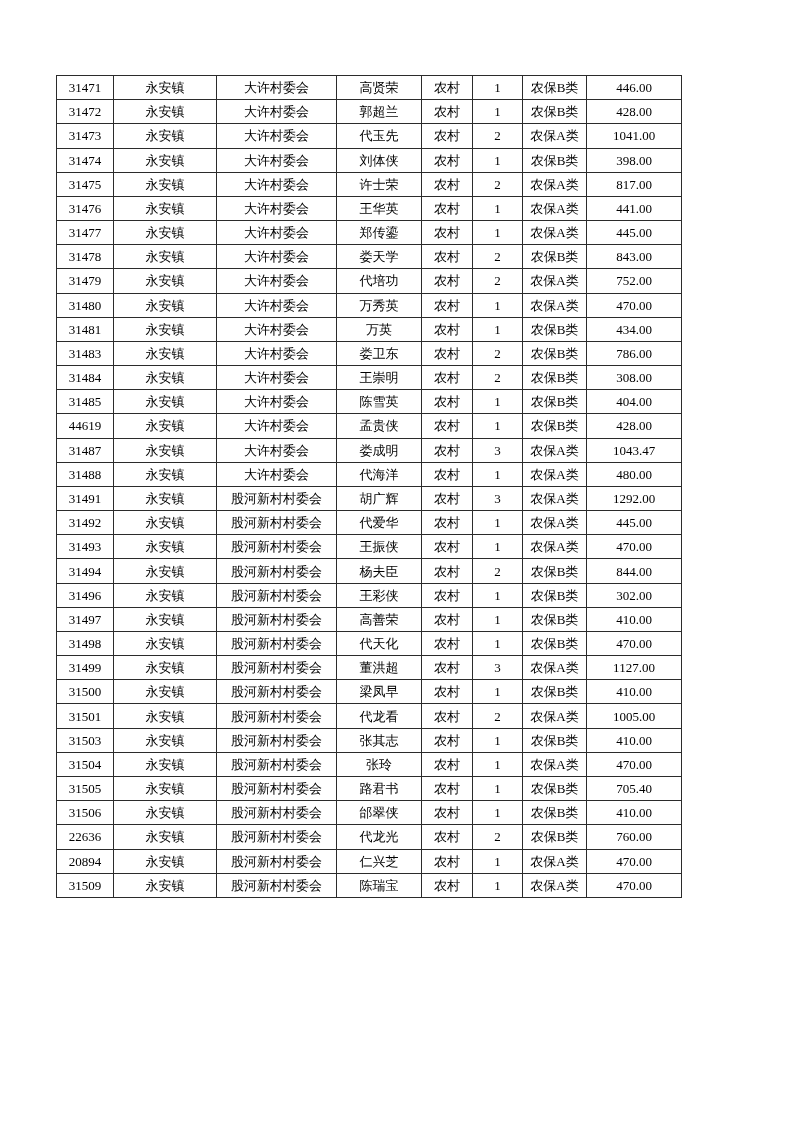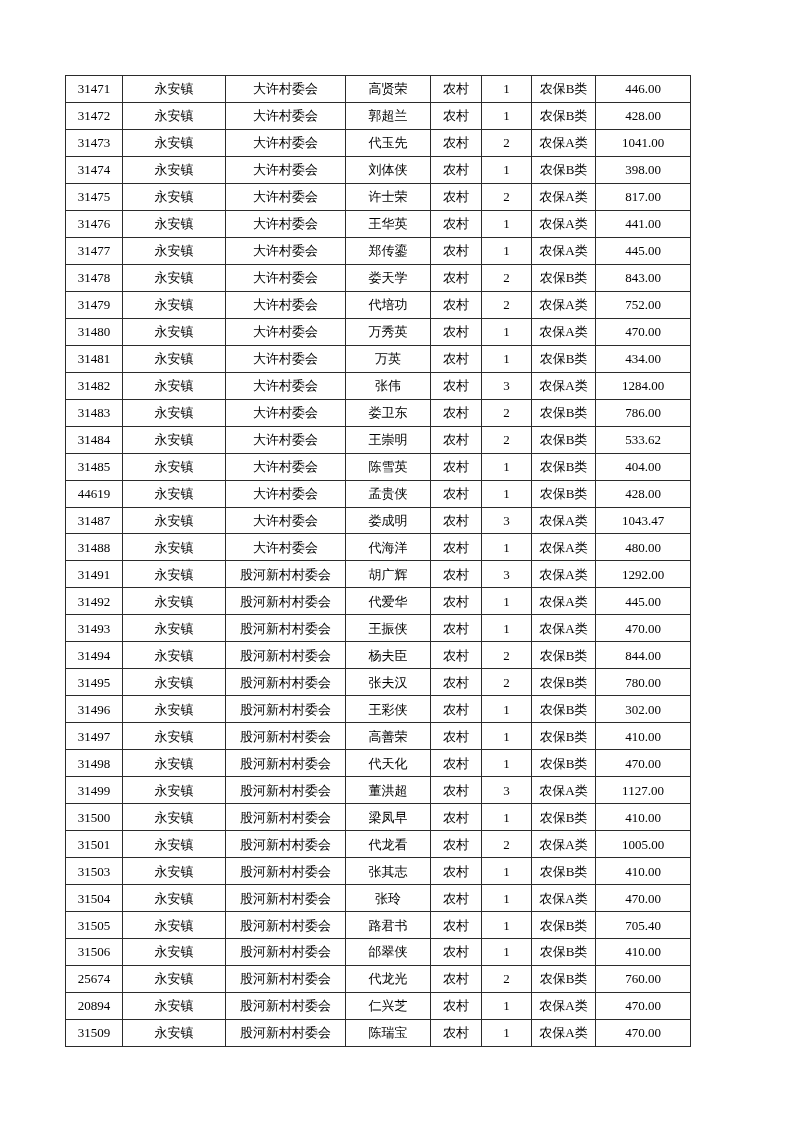--- a/index.html
+++ b/index.html
@@ -11,24 +11,24 @@
     position: relative;
     width: 793px;
     height: 1122px;
     background: #ffffff;
     font-family: "Liberation Serif", "DejaVu Serif", serif;
     color: #000000;
     overflow: hidden;
   }
   table.sheet {
     position: absolute;
-    left: 65px;
+    left: 56px;
     top: 75px;
     width: 625px;
-    height: 972px;
+    height: 823px;
     border-collapse: collapse;
     table-layout: fixed;
   }
   table.sheet td {
     border: 1px solid #2b2b2b;
     text-align: center;
     vertical-align: middle;
     font-size: 13px;
     line-height: 1;
     padding: 0 2px;
@@ -165,241 +165,221 @@
           <td>31481</td>
           <td>永安镇</td>
           <td>大许村委会</td>
           <td>万英</td>
           <td>农村</td>
           <td>1</td>
           <td>农保B类</td>
           <td>434.00</td>
         </tr>
         <tr>
-          <td>31482</td>
-          <td>永安镇</td>
-          <td>大许村委会</td>
-          <td>张伟</td>
+          <td>31483</td>
+          <td>永安镇</td>
+          <td>大许村委会</td>
+          <td>娄卫东</td>
+          <td>农村</td>
+          <td>2</td>
+          <td>农保B类</td>
+          <td>786.00</td>
+        </tr>
+        <tr>
+          <td>31484</td>
+          <td>永安镇</td>
+          <td>大许村委会</td>
+          <td>王崇明</td>
+          <td>农村</td>
+          <td>2</td>
+          <td>农保B类</td>
+          <td>308.00</td>
+        </tr>
+        <tr>
+          <td>31485</td>
+          <td>永安镇</td>
+          <td>大许村委会</td>
+          <td>陈雪英</td>
+          <td>农村</td>
+          <td>1</td>
+          <td>农保B类</td>
+          <td>404.00</td>
+        </tr>
+        <tr>
+          <td>44619</td>
+          <td>永安镇</td>
+          <td>大许村委会</td>
+          <td>孟贵侠</td>
+          <td>农村</td>
+          <td>1</td>
+          <td>农保B类</td>
+          <td>428.00</td>
+        </tr>
+        <tr>
+          <td>31487</td>
+          <td>永安镇</td>
+          <td>大许村委会</td>
+          <td>娄成明</td>
           <td>农村</td>
           <td>3</td>
           <td>农保A类</td>
-          <td>1284.00</td>
-        </tr>
-        <tr>
-          <td>31483</td>
-          <td>永安镇</td>
-          <td>大许村委会</td>
-          <td>娄卫东</td>
-          <td>农村</td>
-          <td>2</td>
-          <td>农保B类</td>
-          <td>786.00</td>
-        </tr>
-        <tr>
-          <td>31484</td>
-          <td>永安镇</td>
-          <td>大许村委会</td>
-          <td>王崇明</td>
-          <td>农村</td>
-          <td>2</td>
-          <td>农保B类</td>
-          <td>533.62</td>
-        </tr>
-        <tr>
-          <td>31485</td>
-          <td>永安镇</td>
-          <td>大许村委会</td>
-          <td>陈雪英</td>
-          <td>农村</td>
-          <td>1</td>
-          <td>农保B类</td>
-          <td>404.00</td>
-        </tr>
-        <tr>
-          <td>44619</td>
-          <td>永安镇</td>
-          <td>大许村委会</td>
-          <td>孟贵侠</td>
-          <td>农村</td>
-          <td>1</td>
-          <td>农保B类</td>
-          <td>428.00</td>
-        </tr>
-        <tr>
-          <td>31487</td>
-          <td>永安镇</td>
-          <td>大许村委会</td>
-          <td>娄成明</td>
+          <td>1043.47</td>
+        </tr>
+        <tr>
+          <td>31488</td>
+          <td>永安镇</td>
+          <td>大许村委会</td>
+          <td>代海洋</td>
+          <td>农村</td>
+          <td>1</td>
+          <td>农保A类</td>
+          <td>480.00</td>
+        </tr>
+        <tr>
+          <td>31491</td>
+          <td>永安镇</td>
+          <td>股河新村村委会</td>
+          <td>胡广辉</td>
           <td>农村</td>
           <td>3</td>
           <td>农保A类</td>
-          <td>1043.47</td>
-        </tr>
-        <tr>
-          <td>31488</td>
-          <td>永安镇</td>
-          <td>大许村委会</td>
-          <td>代海洋</td>
-          <td>农村</td>
-          <td>1</td>
-          <td>农保A类</td>
-          <td>480.00</td>
-        </tr>
-        <tr>
-          <td>31491</td>
-          <td>永安镇</td>
-          <td>股河新村村委会</td>
-          <td>胡广辉</td>
+          <td>1292.00</td>
+        </tr>
+        <tr>
+          <td>31492</td>
+          <td>永安镇</td>
+          <td>股河新村村委会</td>
+          <td>代爱华</td>
+          <td>农村</td>
+          <td>1</td>
+          <td>农保A类</td>
+          <td>445.00</td>
+        </tr>
+        <tr>
+          <td>31493</td>
+          <td>永安镇</td>
+          <td>股河新村村委会</td>
+          <td>王振侠</td>
+          <td>农村</td>
+          <td>1</td>
+          <td>农保A类</td>
+          <td>470.00</td>
+        </tr>
+        <tr>
+          <td>31494</td>
+          <td>永安镇</td>
+          <td>股河新村村委会</td>
+          <td>杨夫臣</td>
+          <td>农村</td>
+          <td>2</td>
+          <td>农保B类</td>
+          <td>844.00</td>
+        </tr>
+        <tr>
+          <td>31496</td>
+          <td>永安镇</td>
+          <td>股河新村村委会</td>
+          <td>王彩侠</td>
+          <td>农村</td>
+          <td>1</td>
+          <td>农保B类</td>
+          <td>302.00</td>
+        </tr>
+        <tr>
+          <td>31497</td>
+          <td>永安镇</td>
+          <td>股河新村村委会</td>
+          <td>高善荣</td>
+          <td>农村</td>
+          <td>1</td>
+          <td>农保B类</td>
+          <td>410.00</td>
+        </tr>
+        <tr>
+          <td>31498</td>
+          <td>永安镇</td>
+          <td>股河新村村委会</td>
+          <td>代天化</td>
+          <td>农村</td>
+          <td>1</td>
+          <td>农保B类</td>
+          <td>470.00</td>
+        </tr>
+        <tr>
+          <td>31499</td>
+          <td>永安镇</td>
+          <td>股河新村村委会</td>
+          <td>董洪超</td>
           <td>农村</td>
           <td>3</td>
           <td>农保A类</td>
-          <td>1292.00</td>
-        </tr>
-        <tr>
-          <td>31492</td>
-          <td>永安镇</td>
-          <td>股河新村村委会</td>
-          <td>代爱华</td>
-          <td>农村</td>
-          <td>1</td>
-          <td>农保A类</td>
-          <td>445.00</td>
-        </tr>
-        <tr>
-          <td>31493</td>
-          <td>永安镇</td>
-          <td>股河新村村委会</td>
-          <td>王振侠</td>
-          <td>农村</td>
-          <td>1</td>
-          <td>农保A类</td>
-          <td>470.00</td>
-        </tr>
-        <tr>
-          <td>31494</td>
-          <td>永安镇</td>
-          <td>股河新村村委会</td>
-          <td>杨夫臣</td>
-          <td>农村</td>
-          <td>2</td>
-          <td>农保B类</td>
-          <td>844.00</td>
-        </tr>
-        <tr>
-          <td>31495</td>
-          <td>永安镇</td>
-          <td>股河新村村委会</td>
-          <td>张夫汉</td>
-          <td>农村</td>
-          <td>2</td>
-          <td>农保B类</td>
-          <td>780.00</td>
-        </tr>
-        <tr>
-          <td>31496</td>
-          <td>永安镇</td>
-          <td>股河新村村委会</td>
-          <td>王彩侠</td>
-          <td>农村</td>
-          <td>1</td>
-          <td>农保B类</td>
-          <td>302.00</td>
-        </tr>
-        <tr>
-          <td>31497</td>
-          <td>永安镇</td>
-          <td>股河新村村委会</td>
-          <td>高善荣</td>
+          <td>1127.00</td>
+        </tr>
+        <tr>
+          <td>31500</td>
+          <td>永安镇</td>
+          <td>股河新村村委会</td>
+          <td>梁凤早</td>
           <td>农村</td>
           <td>1</td>
           <td>农保B类</td>
           <td>410.00</td>
         </tr>
         <tr>
-          <td>31498</td>
-          <td>永安镇</td>
-          <td>股河新村村委会</td>
-          <td>代天化</td>
-          <td>农村</td>
-          <td>1</td>
-          <td>农保B类</td>
-          <td>470.00</td>
-        </tr>
-        <tr>
-          <td>31499</td>
-          <td>永安镇</td>
-          <td>股河新村村委会</td>
-          <td>董洪超</td>
-          <td>农村</td>
-          <td>3</td>
-          <td>农保A类</td>
-          <td>1127.00</td>
-        </tr>
-        <tr>
-          <td>31500</td>
-          <td>永安镇</td>
-          <td>股河新村村委会</td>
-          <td>梁凤早</td>
+          <td>31501</td>
+          <td>永安镇</td>
+          <td>股河新村村委会</td>
+          <td>代龙看</td>
+          <td>农村</td>
+          <td>2</td>
+          <td>农保A类</td>
+          <td>1005.00</td>
+        </tr>
+        <tr>
+          <td>31503</td>
+          <td>永安镇</td>
+          <td>股河新村村委会</td>
+          <td>张其志</td>
           <td>农村</td>
           <td>1</td>
           <td>农保B类</td>
           <td>410.00</td>
         </tr>
         <tr>
-          <td>31501</td>
-          <td>永安镇</td>
-          <td>股河新村村委会</td>
-          <td>代龙看</td>
-          <td>农村</td>
-          <td>2</td>
-          <td>农保A类</td>
-          <td>1005.00</td>
-        </tr>
-        <tr>
-          <td>31503</td>
-          <td>永安镇</td>
-          <td>股河新村村委会</td>
-          <td>张其志</td>
+          <td>31504</td>
+          <td>永安镇</td>
+          <td>股河新村村委会</td>
+          <td>张玲</td>
+          <td>农村</td>
+          <td>1</td>
+          <td>农保A类</td>
+          <td>470.00</td>
+        </tr>
+        <tr>
+          <td>31505</td>
+          <td>永安镇</td>
+          <td>股河新村村委会</td>
+          <td>路君书</td>
+          <td>农村</td>
+          <td>1</td>
+          <td>农保B类</td>
+          <td>705.40</td>
+        </tr>
+        <tr>
+          <td>31506</td>
+          <td>永安镇</td>
+          <td>股河新村村委会</td>
+          <td>邰翠侠</td>
           <td>农村</td>
           <td>1</td>
           <td>农保B类</td>
           <td>410.00</td>
         </tr>
         <tr>
-          <td>31504</td>
-          <td>永安镇</td>
-          <td>股河新村村委会</td>
-          <td>张玲</td>
-          <td>农村</td>
-          <td>1</td>
-          <td>农保A类</td>
-          <td>470.00</td>
-        </tr>
-        <tr>
-          <td>31505</td>
-          <td>永安镇</td>
-          <td>股河新村村委会</td>
-          <td>路君书</td>
-          <td>农村</td>
-          <td>1</td>
-          <td>农保B类</td>
-          <td>705.40</td>
-        </tr>
-        <tr>
-          <td>31506</td>
-          <td>永安镇</td>
-          <td>股河新村村委会</td>
-          <td>邰翠侠</td>
-          <td>农村</td>
-          <td>1</td>
-          <td>农保B类</td>
-          <td>410.00</td>
-        </tr>
-        <tr>
-          <td>25674</td>
+          <td>22636</td>
           <td>永安镇</td>
           <td>股河新村村委会</td>
           <td>代龙光</td>
           <td>农村</td>
           <td>2</td>
           <td>农保B类</td>
           <td>760.00</td>
         </tr>
         <tr>
           <td>20894</td>

